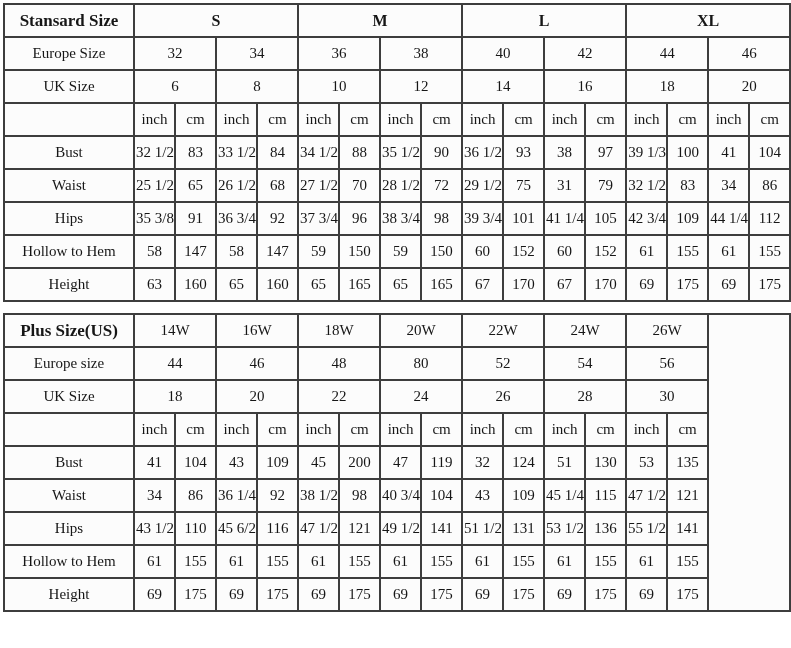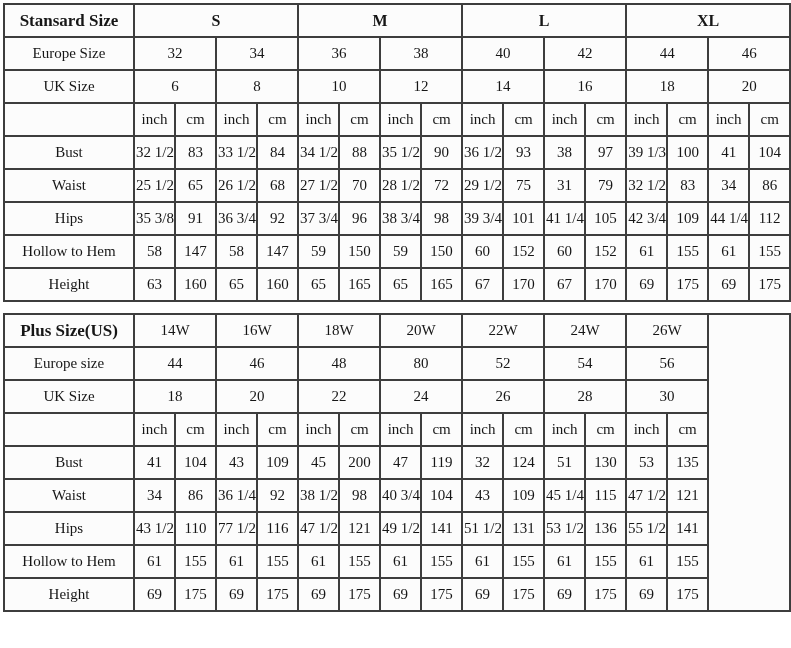--- a/index.html
+++ b/index.html
@@ -320,21 +320,21 @@
           <td>109</td>
           <td>45 1/4</td>
           <td>115</td>
           <td>47 1/2</td>
           <td>121</td>
         </tr>
         <tr>
           <td>Hips</td>
           <td>43 1/2</td>
           <td>110</td>
-          <td>77 1/2</td>
+          <td>45 6/2</td>
           <td>116</td>
           <td>47 1/2</td>
           <td>121</td>
           <td>49 1/2</td>
           <td>141</td>
           <td>51 1/2</td>
           <td>131</td>
           <td>53 1/2</td>
           <td>136</td>
           <td>55 1/2</td>

